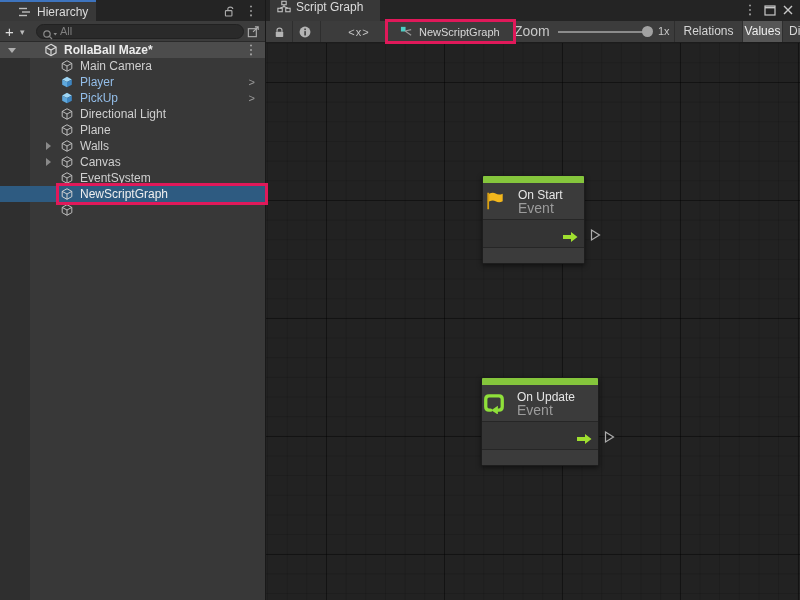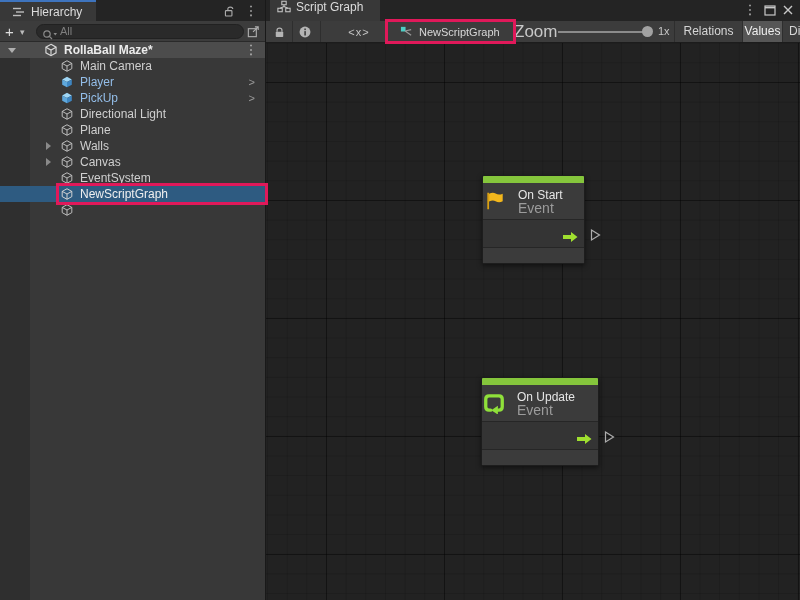--- a/index.html
+++ b/index.html
@@ -6,21 +6,21 @@
   body{
     width:800px;height:600px;position:relative;overflow:hidden;
     background:#191919;font-family:"Liberation Sans",sans-serif;
     -webkit-font-smoothing:antialiased;
   }
   
   .panel-h{position:absolute;left:0;top:0;width:265px;height:600px;background:#383838;}
   .ph-tabbar{position:absolute;left:0;top:0;width:265px;height:21px;background:#242424;}
   .ph-tab{position:absolute;left:0;top:0;width:96px;height:21px;background:#383838;
     border-top:2px solid #3E74BE;box-sizing:border-box;display:flex;align-items:center;
-    gap:5px;padding-left:12px;color:#DCDCDC;font-size:12px;}
+    gap:5px;padding-left:18px;color:#DCDCDC;font-size:12px;}
   .tab-icon{width:14px;height:14px;display:inline-block;flex:0 0 auto;}
   .tb-btn{position:absolute;top:3px;width:16px;height:16px;display:flex;align-items:center;justify-content:center;}
   .kebab{color:#C2C2C2;font-size:13px;line-height:14px;}
   .ph-toolbar{position:absolute;left:0;top:21px;width:265px;height:21px;background:#3C3C3C;
     border-bottom:1px solid #2A2A2A;box-sizing:border-box;}
   .add-btn{position:absolute;left:5px;top:1px;color:#DDDDDD;font-size:15px;line-height:19px;}
   .add-caret{position:absolute;left:20px;top:4px;color:#BBBBBB;font-size:9px;line-height:14px;}
   .search-field{position:absolute;left:36px;top:3px;width:208px;height:15px;background:#2A2A2A;
     border:1px solid #212121;border-radius:8px;box-sizing:border-box;display:flex;align-items:center;}
   .search-glyph{margin-left:5px;flex:0 0 auto;width:16px;height:11px;}
@@ -49,21 +49,21 @@
   .pg-tab{position:absolute;left:4px;top:0;width:110px;height:21px;background:#383838;
     display:flex;align-items:flex-start;gap:5px;padding-left:7px;box-sizing:border-box;color:#DCDCDC;font-size:12px;}
   .winbtn{position:absolute;top:2px;width:16px;height:16px;display:flex;align-items:center;justify-content:center;}
   .pg-toolbar{position:absolute;left:0;top:21px;width:534px;height:22px;background:#3C3C3C;
     border-bottom:1px solid #1C1C1C;box-sizing:border-box;}
   .tbi{position:absolute;top:3px;width:18px;height:16px;display:flex;align-items:center;justify-content:center;}
   .vsep{position:absolute;top:0;width:1px;height:21px;background:#2E2E2E;}
   .brackets{color:#C4C4C4;font-size:11px;letter-spacing:1px;}
   .graphname{position:absolute;left:134px;top:0;height:21px;display:flex;align-items:center;gap:6px;
     color:#D8D8D8;font-size:11px;}
-  .zoom-label{position:absolute;left:248px;top:0;line-height:21px;font-size:17px;color:#C8C8C8;}
+  .zoom-label{position:absolute;left:248px;top:0;line-height:21px;font-size:14px;color:#C8C8C8;}
   .zoom-track{position:absolute;left:292px;top:10px;width:92px;height:2px;background:#8C8C8C;}
   .zoom-knob{position:absolute;left:376px;top:5px;width:11px;height:11px;border-radius:50%;background:#A2A2A2;}
   .zoom-val{position:absolute;left:392px;top:0;line-height:21px;font-size:11px;color:#C8C8C8;}
   .mode-btn{position:absolute;top:0;height:21px;line-height:21px;font-size:12px;color:#D5D5D5;text-align:center;}
   .mode-btn.active{background:#565656;color:#EFEFEF;}
   
   .canvas{position:absolute;left:0;top:43px;width:534px;height:557px;background:#222222;
     background-image:
       linear-gradient(to right, rgba(0,0,0,0.38) 0 1px, transparent 1px),
       linear-gradient(to bottom, rgba(0,0,0,0.38) 0 1px, transparent 1px),

